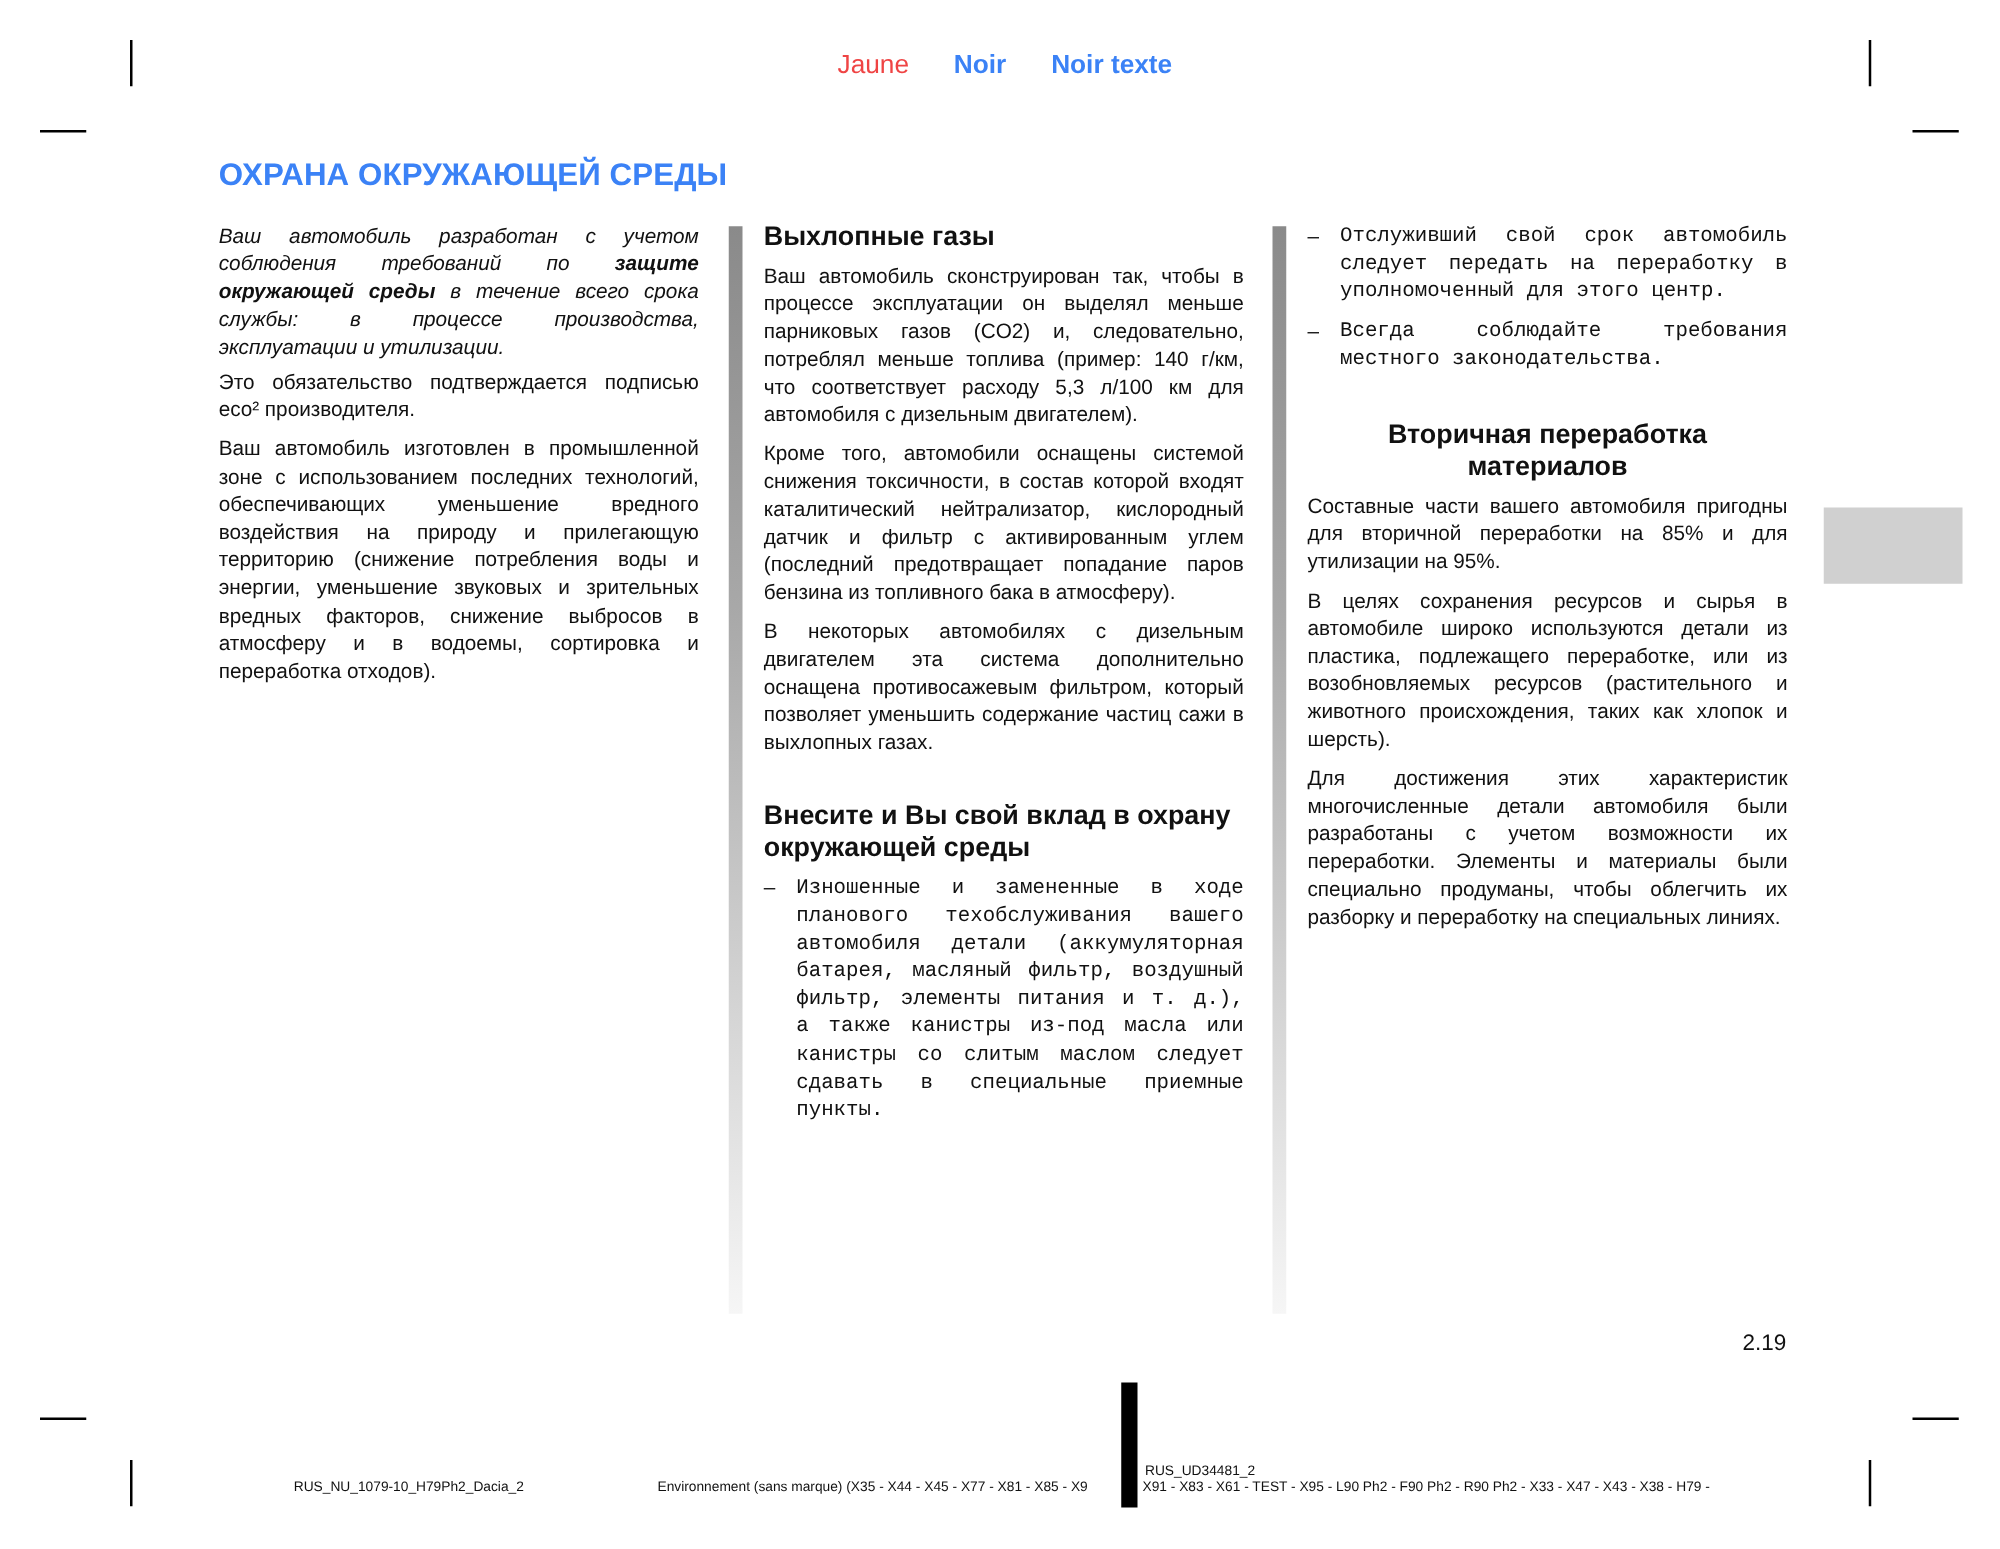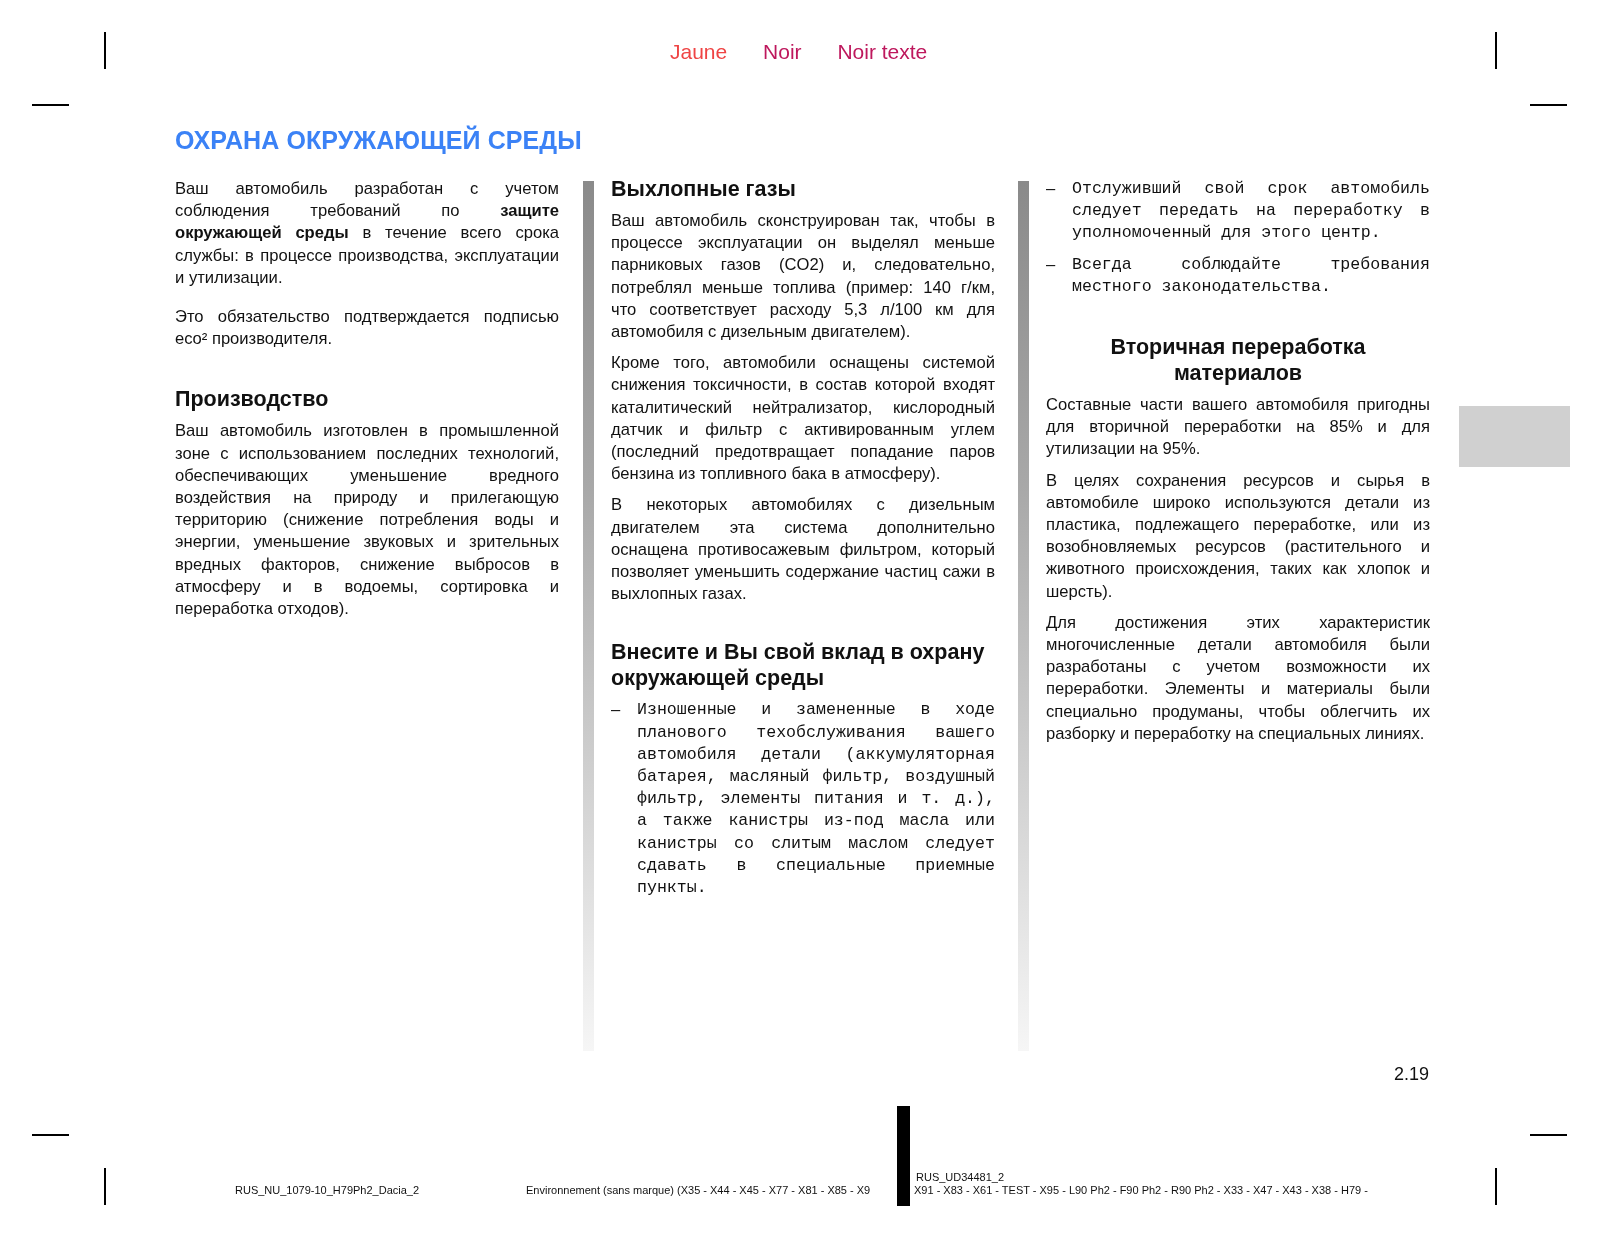--- a/index.html
+++ b/index.html
@@ -5,30 +5,30 @@
   html, body { margin: 0; padding: 0; }
   body {
     width: 1600px; height: 1239px; position: relative; overflow: hidden;
     background: #ffffff; color: #111111;
     font-family: "Liberation Sans", sans-serif;
   }
   .crop { position: absolute; background: #000; }
   .color-bar { position: absolute; top: 40px; left: 670px; font-size: 21px; white-space: nowrap; }
   .color-bar span { margin-right: 30px; }
   .color-bar .jaune { color: #ef4444; }
-  .color-bar .noir { color: #be185d; }
+  .color-bar .noir { color: #3b82f6; font-weight: bold; }
 
   .page-title {
     position: absolute; left: 175px; top: 126px;
     font-size: 25px; font-weight: bold; letter-spacing: 0.1px; color: #3b82f6;
   }
 
   .col { position: absolute; top: 178px; width: 384px; font-size: 16.6px; line-height: 22.2px; text-align: justify; }
   .col p { margin: 0 0 9px 0; }
-  .col p.tight { margin-bottom: 17px; }
+  .col p.tight { margin-bottom: 6px; font-style: italic; }
   .col h2 { font-size: 21.5px; line-height: 26px; font-weight: bold; margin: 0 0 8px 0; text-align: left; }
   .col1 { left: 175px; }
   .col2 { left: 611px; top: 176px; }
   .col3 { left: 1046px; }
   .col .bullet { display: flex; margin-bottom: 9px; }
   .col .bullet .dash { width: 26px; flex: 0 0 26px; }
   .col .bullet .txt { flex: 1; text-align: justify; font-family: Liberation Mono, monospace; }
 
   .rule {
     position: absolute; width: 11px; top: 181px; height: 870px;
@@ -55,21 +55,20 @@
   <span class="jaune">Jaune</span>
   <span class="noir">Noir</span>
   <span class="noir">Noir texte</span>
 </div>
 
 <h1 class="page-title" style="margin:0;">ОХРАНА ОКРУЖАЮЩЕЙ СРЕДЫ</h1>
 
 <div class="col col1">
   <p class="tight"><span>Ваш автомобиль разработан с учетом соблюдения требований по </span><b>защите окружающей среды</b><span> в течение всего срока службы: в процессе производства, эксплуатации и утилизации.</span></p>
   <p>Это обязательство подтверждается подписью eco² производителя.</p>
-  <h2 style="margin-top:36px;">Производство</h2>
   <p>Ваш автомобиль изготовлен в промышленной зоне с использованием последних технологий, обеспечивающих уменьшение вредного воздействия на природу и прилегающую территорию (снижение потребления воды и энергии, уменьшение звуковых и зрительных вредных факторов, снижение выбросов в атмосферу и в водоемы, сортировка и переработка отходов).</p>
 </div>
 
 <div class="rule" style="left:583px;"></div>
 
 <div class="col col2">
   <h2>Выхлопные газы</h2>
   <p>Ваш автомобиль сконструирован так, чтобы в процессе эксплуатации он выделял меньше парниковых газов (CO2) и, следовательно, потреблял меньше топлива (пример: 140 г/км, что соответствует расходу 5,3 л/100 км для автомобиля с дизельным двигателем).</p>
   <p>Кроме того, автомобили оснащены системой снижения токсичности, в состав которой входят каталитический нейтрализатор, кислородный датчик и фильтр с активированным углем (последний предотвращает попадание паров бензина из топливного бака в атмосферу).</p>
   <p>В некоторых автомобилях с дизельным двигателем эта система дополнительно оснащена противосажевым фильтром, который позволяет уменьшить содержание частиц сажи в выхлопных газах.</p>

